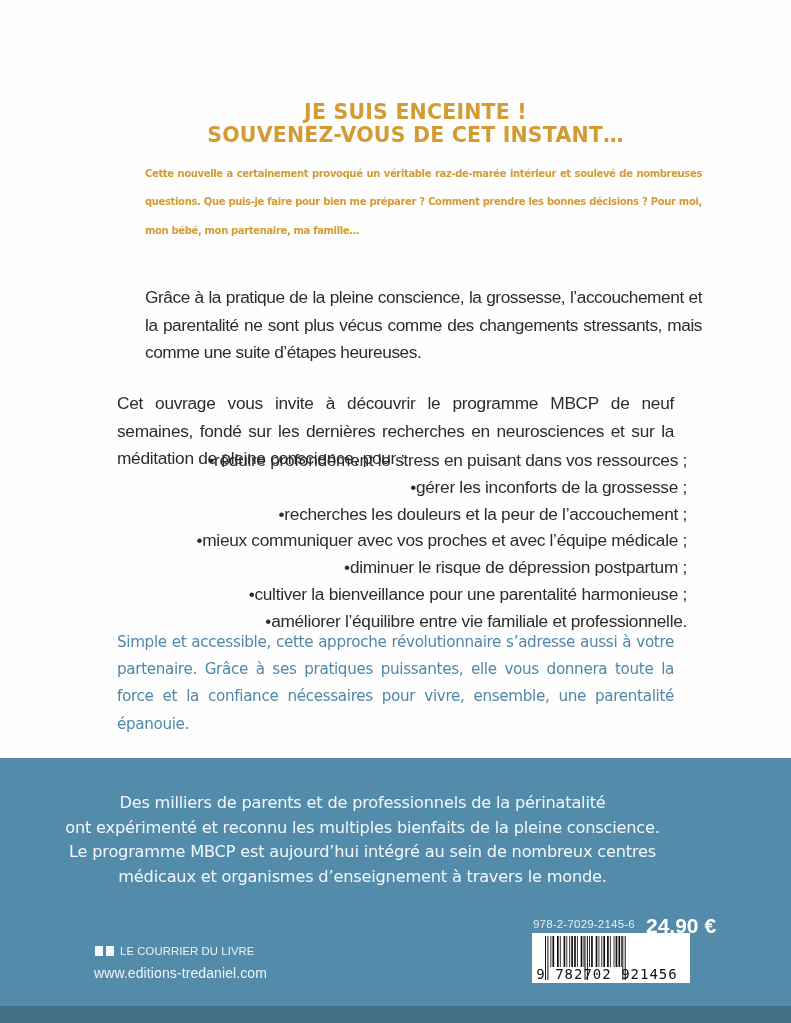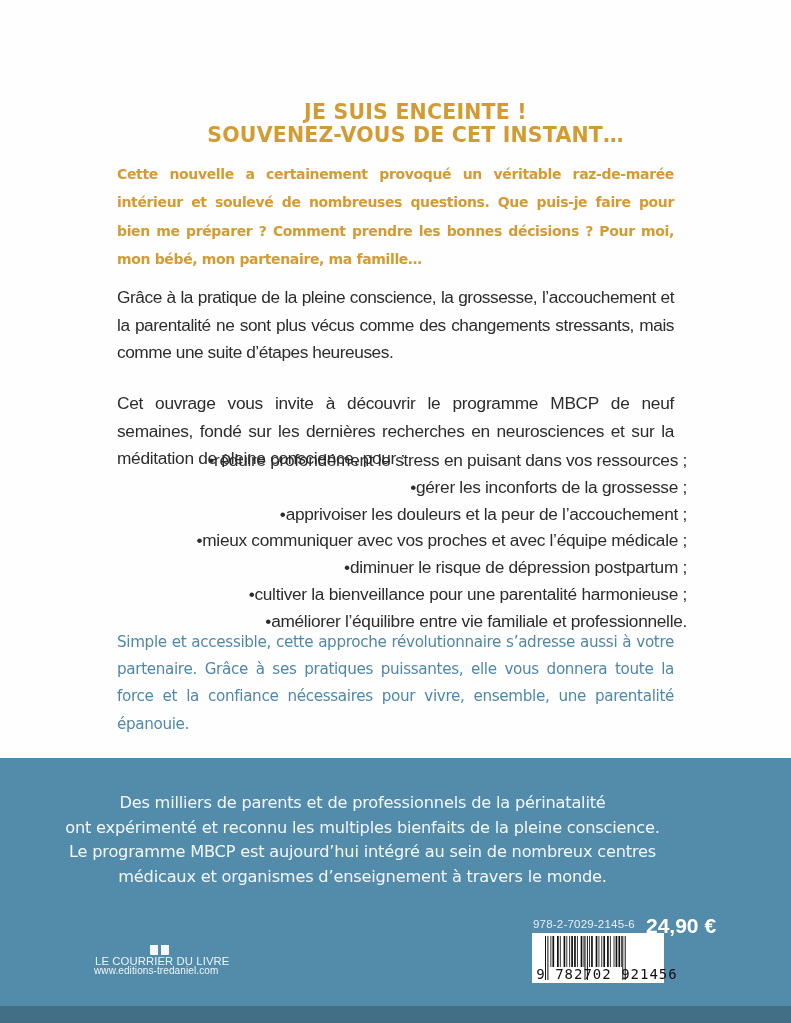--- a/index.html
+++ b/index.html
@@ -15,25 +15,25 @@
       font-family: "DejaVu Sans", sans-serif;
       padding-left: 20px;
     }
     .t1 { top: 100px; }
     .t2 { top: 123px; }
     .para {
       position: absolute; left: 117px; width: 557px; margin: 0;
       text-align: justify; text-align-last: left;
     }
     .intro {
-      top: 160px; color: #d39b32; font-weight: bold; font-size: 14px; line-height: 28.4px;
-      font-family: "DejaVu Sans", sans-serif; letter-spacing: -0.35px;
+      top: 160px; color: #d39b32; font-weight: bold; font-size: 10px; line-height: 28.4px;
+      font-family: "DejaVu Sans", sans-serif; letter-spacing: -0.35px; margin-left: 28px;
     }
     .body1 {
-      top: 284px; color: #2c2c2c; font-size: 17.3px; line-height: 27.6px; letter-spacing: -0.45px;
+      top: 284px; color: #2c2c2c; font-size: 17.3px; line-height: 27.6px; letter-spacing: -0.45px; margin-left: 28px;
     }
     .body2 {
       top: 390px; color: #2c2c2c; font-size: 17.3px; line-height: 27.6px; letter-spacing: -0.3px;
     }
     .bullets {
       position: absolute; left: 117px; top: 447px; width: 570px; margin: 0; padding: 0; list-style: none;
       color: #2c2c2c; font-size: 17.3px; line-height: 26.8px; letter-spacing: -0.3px; text-align: right;
     }
     .bullets li { white-space: nowrap; }
     .bullets .dot { display: inline-block; width: 14px; }
@@ -50,60 +50,60 @@
       letter-spacing: -0.2px;
     }
     .band-text span { display: block; }
     .isbn {
       position: absolute; left: 533px; top: 160px; color: #e6eff5; font-size: 11.5px; letter-spacing: 0.2px;
     }
     .price {
       position: absolute; left: 646px; top: 156px; color: #ffffff; font-size: 21px; font-weight: bold;
     }
     .barcode-box {
-      position: absolute; left: 532px; top: 175px; width: 132px; height: 50px; background: #ffffff;
+      position: absolute; left: 532px; top: 175px; width: 158px; height: 50px; background: #ffffff;
     }
     .barcode-box svg { position: absolute; left: 0; top: 0; }
     .barcode-digits {
       position: absolute; left: 0; bottom: 1px; width: 150px; text-align: center;
       font-family: "DejaVu Sans Mono", monospace; font-size: 14px; color: #111; letter-spacing: 1px;
       line-height: 15px;
     }
     .publisher {
       position: absolute; left: 95px; top: 187px; color: #eef4f8; font-size: 11.3px; letter-spacing: 0.1px;
-      display: flex; align-items: center; flex-direction: column;
+      display: flex; align-items: center;
     }
     .book-icon { display: inline-block; width: 19px; height: 10px; margin-right: 6px; position: relative; }
     .book-icon::before, .book-icon::after {
       content: ""; position: absolute; top: 0; width: 8px; height: 10px; background: #f4f8fb;
     }
     .book-icon::before { left: 0; border-radius: 0 0 0 1px; }
     .book-icon::after { right: 0; border-radius: 0 0 1px 0; }
     .website {
-      position: absolute; left: 94px; top: 207px; color: #eef4f8; font-size: 10px; letter-spacing: 0.1px;
+      position: absolute; left: 94px; top: 207px; color: #eef4f8; font-size: 14px; letter-spacing: 0.1px;
     }
     .bottom-strip {
       position: absolute; left: 0; top: 1006px; width: 791px; height: 17px; background: #436f86;
     }
   </style>
 </head>
 <body>
 
 <div class="upper">
   <div class="title t1">JE SUIS ENCEINTE !</div>
   <div class="title t2">SOUVENEZ-VOUS DE CET INSTANT…</div>
 
   <p class="para intro">Cette nouvelle a certainement provoqué un véritable raz-de-marée intérieur et soulevé de nombreuses questions. Que puis-je faire pour bien me préparer ? Comment prendre les bonnes décisions ? Pour moi, mon bébé, mon partenaire, ma famille…</p>
   <p class="para body1">Grâce à la pratique de la pleine conscience, la grossesse, l’accouchement et la parentalité ne sont plus vécus comme des changements stressants, mais comme une suite d’étapes heureuses.</p>
   <p class="para body2">Cet ouvrage vous invite à découvrir le programme MBCP de neuf semaines, fondé sur les dernières recherches en neurosciences et sur la méditation de pleine conscience, pour :</p>
 
   <ul class="bullets">
     <li><span class="dot">•</span><span>réduire profondément le stress en puisant dans vos ressources ;</span></li>
     <li><span class="dot">•</span><span>gérer les inconforts de la grossesse ;</span></li>
-    <li><span class="dot">•</span><span>apprivoiser les douleurs et la peur de l’accouchement ;</span></li>
+    <li><span class="dot">•</span><span>recherches les douleurs et la peur de l’accouchement ;</span></li>
     <li><span class="dot">•</span><span>mieux communiquer avec vos proches et avec l’équipe médicale ;</span></li>
     <li><span class="dot">•</span><span>diminuer le risque de dépression postpartum ;</span></li>
     <li><span class="dot">•</span><span>cultiver la bienveillance pour une parentalité harmonieuse ;</span></li>
     <li><span class="dot">•</span><span>améliorer l’équilibre entre vie familiale et professionnelle.</span></li>
   </ul>
 
   <p class="para outro">Simple et accessible, cette approche révolutionnaire s’adresse aussi à votre partenaire. Grâce à ses pratiques puissantes, elle vous donnera toute la force et la confiance nécessaires pour vivre, ensemble, une parentalité épanouie.</p>
 </div>
 
 <div class="band">

